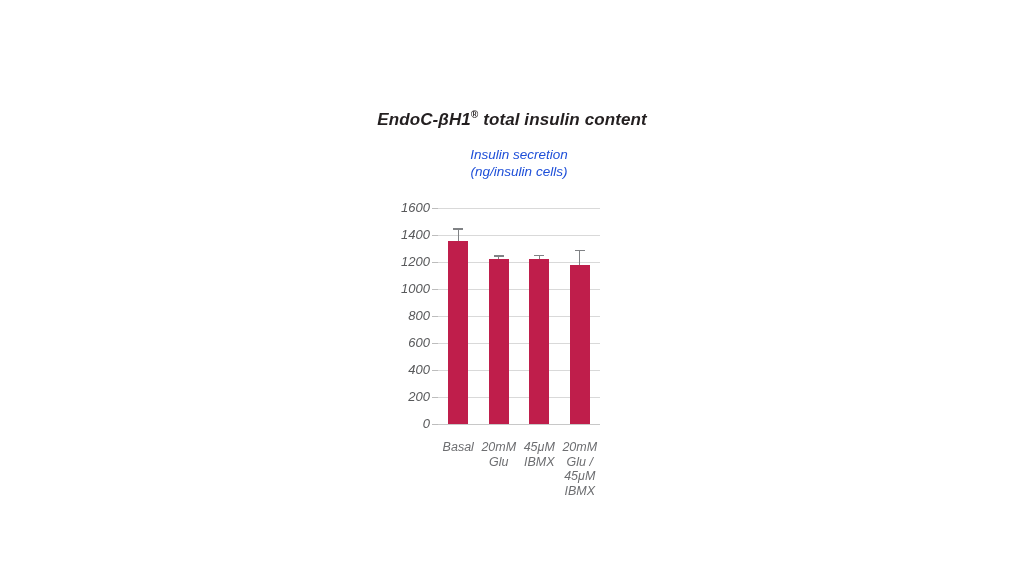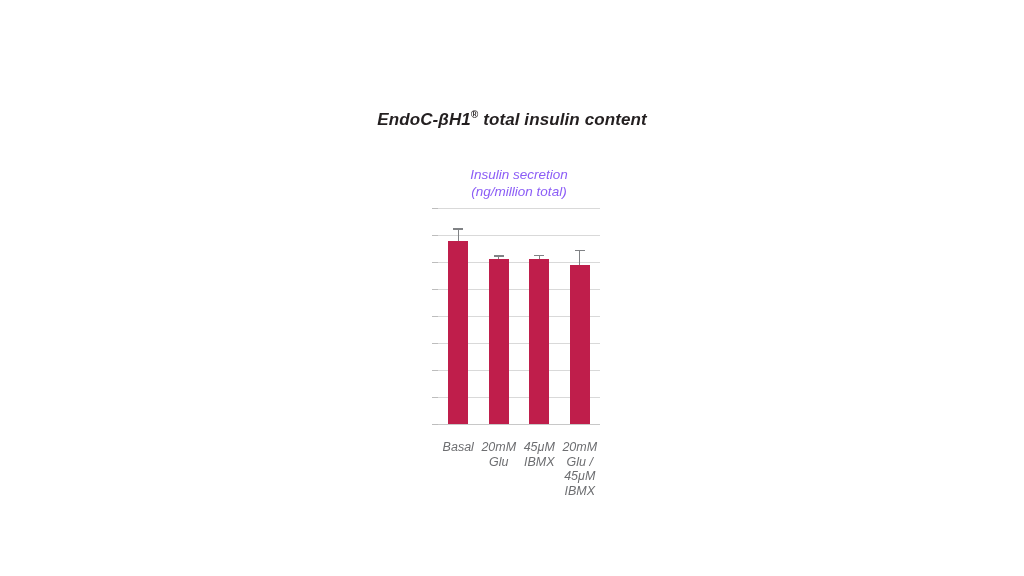--- a/index.html
+++ b/index.html
@@ -39,25 +39,25 @@
   .chart-title sup {
     font-size: 10px;
     vertical-align: super;
     line-height: 0;
   }
 
   
   .axis-caption {
     position: absolute;
     left: 438px;
-    top: 166px;
+    top: 146px;
     width: 162px;
     text-align: center;
     font-size: 13.5px;
-    color: #8b5cf6;
+    color: #1d4ed8;
     line-height: 17px;
   }
   .axis-caption .ln { display: block; }
 
   
   .plot {
     position: absolute;
     left: 438px;
     top: 208px;
     width: 162px;
@@ -153,23 +153,34 @@
 <body>
 
 <div id="figure">
 
   <div class="chart-title">
     <span>EndoC-βH1</span><sup>®</sup><span> total insulin content</span>
   </div>
 
   <div class="axis-caption">
     <span class="ln">Insulin secretion</span>
-    <span class="ln">(ng/million total)</span>
+    <span class="ln">(ng/insulin cells)</span>
   </div>
 
+  <div class="tick-labels-col" id="tick-labels-col">
+      <div class="tick-label" style="top: 0px;">1600</div>
+      <div class="tick-label" style="top: 27px;">1400</div>
+      <div class="tick-label" style="top: 54px;">1200</div>
+      <div class="tick-label" style="top: 81px;">1000</div>
+      <div class="tick-label" style="top: 108px;">800</div>
+      <div class="tick-label" style="top: 135px;">600</div>
+      <div class="tick-label" style="top: 162px;">400</div>
+      <div class="tick-label" style="top: 189px;">200</div>
+      <div class="tick-label" style="top: 216px;">0</div>
+    </div>
   <div class="tick-marks-col" id="tick-marks-col">
       <div class="tick-mark" style="top: 0px;"></div>
       <div class="tick-mark" style="top: 27px;"></div>
       <div class="tick-mark" style="top: 54px;"></div>
       <div class="tick-mark" style="top: 81px;"></div>
       <div class="tick-mark" style="top: 108px;"></div>
       <div class="tick-mark" style="top: 135px;"></div>
       <div class="tick-mark" style="top: 162px;"></div>
       <div class="tick-mark" style="top: 189px;"></div>
       <div class="tick-mark" style="top: 216px;"></div>

